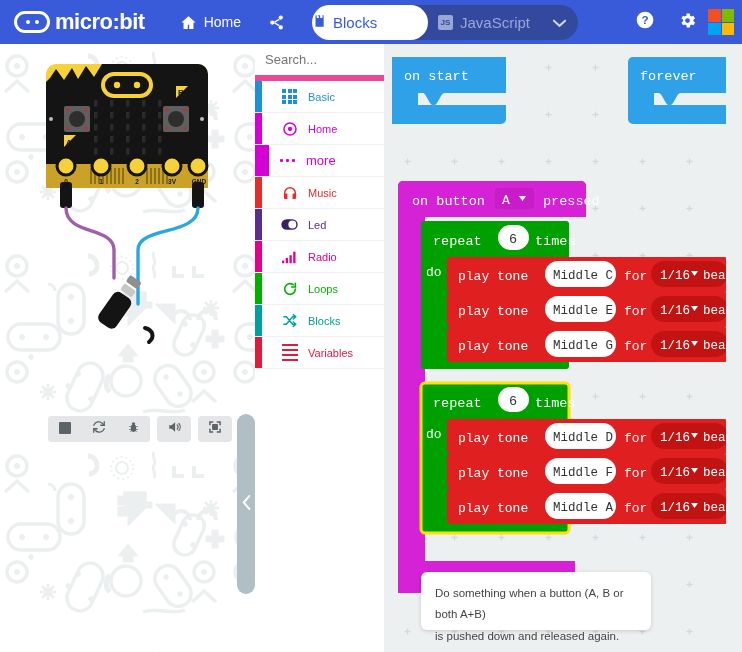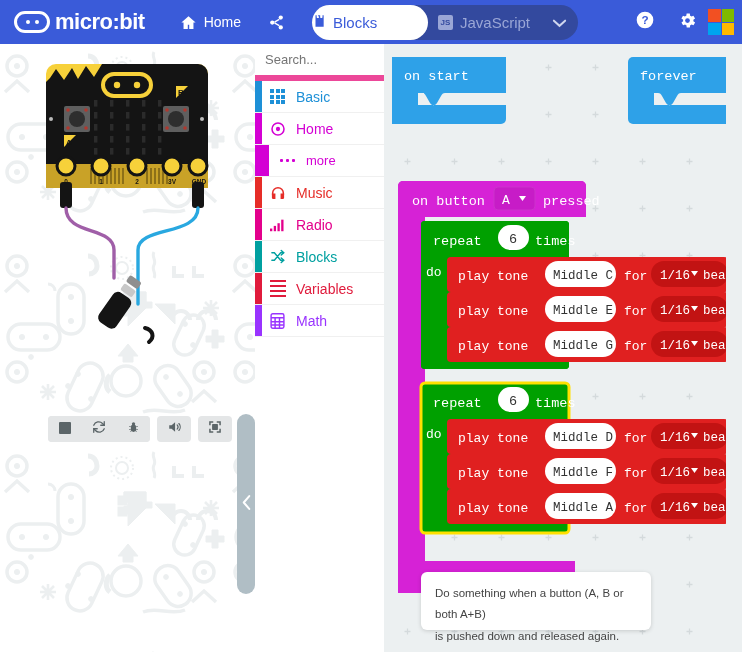--- a/index.html
+++ b/index.html
@@ -96,22 +96,22 @@
   .search-row{
     height:37px;display:flex;align-items:center;padding:0 10px;
     border-bottom:6px solid #ec4899;
   }
   .search-input{
     border:none;outline:none;flex:1;font-size:13px;color:#888;
     font-family:"Liberation Sans",sans-serif;background:transparent;
   }
   .cat{
     position:relative;height:32px;display:flex;align-items:center;
-    padding-left:14px;gap:10px;cursor:pointer;
-    border-bottom:1px solid #f0f0f0;font-size:14px;
+    padding-left:26px;gap:10px;cursor:pointer;
+    border-bottom:1px solid #f0f0f0;font-size:11px;
   }
   .cat .bar{position:absolute;left:0;top:0;width:7px;height:100%;}
   .cat .ci{width:17px;height:17px;display:flex;align-items:center;justify-content:center;}
   .cat.sub{padding-left:24px;font-size:13px;}
   .cat.adv{border-bottom:none;color:#1a1a1a;margin-top:4px;height:34px;}
 
   
   .dotgrid{display:grid;grid-template-columns:repeat(3,4px);grid-template-rows:repeat(3,4px);gap:1.5px;}
   .dotgrid i{display:block;background:currentColor;}
   .moredots{display:flex;gap:2.5px;}
@@ -517,34 +517,54 @@
       <span class="bar" style="background:#e62d28"></span>
       <span class="ci">
         <svg width="16" height="16" viewBox="0 0 24 24" fill="none" stroke="#e62d28" stroke-width="2.3" stroke-linecap="round">
           <path d="M4 15v-3a8 8 0 0 1 16 0v3"></path>
             <path d="M4 14h3v6H5a1 1 0 0 1-1-1zM20 14h-3v6h2a1 1 0 0 0 1-1z" fill="#e62d28"></path>
         </svg>
       </span>
       <span style="color:#e62d28">Music</span>
     </div>
 
+    <div class="cat">
+      <span class="bar" style="background:#5c2d91"></span>
+      <span class="ci">
+        <svg width="19" height="13" viewBox="0 0 24 16">
+            <rect x="0.5" y="0.5" width="23" height="15" rx="7.5" fill="#3a1e66"></rect>
+            <circle cx="16" cy="8" r="5.6" fill="#fff"></circle>
+          </svg>
+      </span>
+      <span style="color:#5c2d91">Led</span>
+    </div>
 
     <div class="cat">
       <span class="bar" style="background:#e3008c"></span>
       <span class="ci">
         <svg width="16" height="14" viewBox="0 0 18 14" fill="#e3008c">
           <rect x="0" y="11" width="2.6" height="3"></rect>
             <rect x="4.2" y="8" width="2.6" height="6"></rect>
           <rect x="8.4" y="5" width="2.6" height="9"></rect>
             <rect x="12.6" y="1" width="2.6" height="13"></rect>
         </svg>
       </span>
       <span style="color:#e3008c">Radio</span>
     </div>
 
+    <div class="cat">
+      <span class="bar" style="background:#00b000"></span>
+      <span class="ci">
+        <svg width="16" height="16" viewBox="0 0 24 24" fill="none" stroke="#00b000" stroke-width="2.4" stroke-linecap="round">
+          <path d="M20 12a8 8 0 1 1-3.2-6.4"></path>
+            <path d="M20 3.5V9h-5.5"></path>
+        </svg>
+      </span>
+      <span style="color:#00b000">Loops</span>
+    </div>
 
     <div class="cat">
       <span class="bar" style="background:#00a0a0"></span>
       <span class="ci">
         <svg width="17" height="15" viewBox="0 0 24 24" fill="none" stroke="#00a0a0" stroke-width="2.3" stroke-linecap="round">
           <path d="M3 6h4l10 12h4M3 18h4l10-12h4"></path>
             <path d="M18 2.5 22 6l-4 3.5M18 14.5 22 18l-4 3.5"></path>
         </svg>
       </span>
       <span style="color:#00a0a0">Blocks</span>
@@ -556,30 +576,20 @@
         <span class="bars3">
             <i></i>
             <i></i>
             <i></i>
             <i></i>
           </span>
       </span>
       <span style="color:#e01b3c">Variables</span>
     </div>
 
-    <div class="cat">
-      <span class="bar" style="background:#9933ff"></span>
-      <span class="ci">
-        <svg width="15" height="16" viewBox="0 0 18 20" fill="none" stroke="#9933ff" stroke-width="1.8">
-          <rect x="1" y="1" width="16" height="18" rx="2"></rect>
-            <path d="M1 6h16M6 6v13M11.5 6v13M1 11h16M1 15h16"></path>
-        </svg>
-      </span>
-      <span style="color:#9933ff">Math</span>
-    </div>
 
   </div>
 
   <div class="ws">
     <svg class="ws-grid" width="342" height="608">
       <defs>
         <pattern id="cross" width="47" height="47" patternUnits="userSpaceOnUse">
           <path d="M23.5 20.5v6M20.5 23.5h6" stroke="#d4dadc" stroke-width="1.3"></path>
         </pattern>
       </defs>

